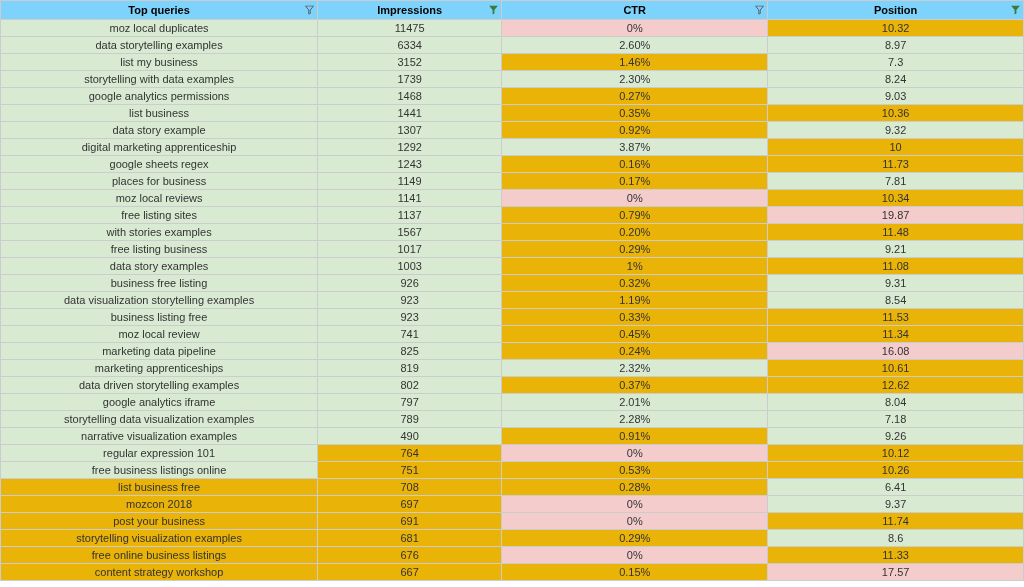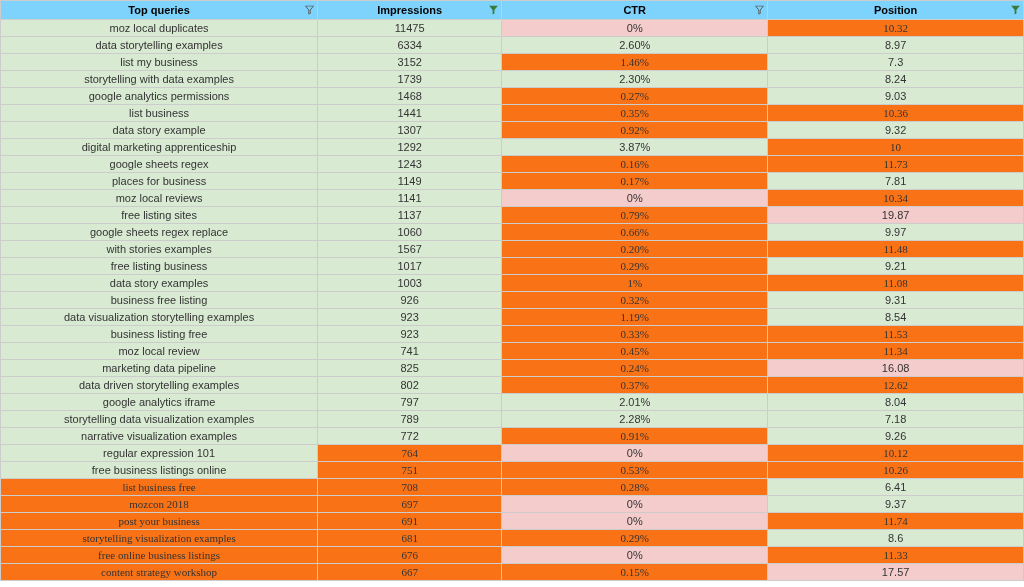--- a/index.html
+++ b/index.html
@@ -42,21 +42,21 @@
   }
   .filter-icon svg {
     width: 9px; height: 9px;
     display: block;
   }
   col.c-q  { width: 31%; }
   col.c-i  { width: 18%; }
   col.c-ct { width: 26%; }
   col.c-p  { width: 25%; }
   .g { background: #d9ead3; } 
-  .y { background: #f97316; font-family: Liberation Serif, serif; } 
+  .y { background: #eab308; } 
   .r { background: #f4cccc; } 
 </style>
 </head>
 <body>
 
 <table>
   <colgroup>
     <col class="c-q">
       <col class="c-i">
       <col class="c-ct">
@@ -165,26 +165,20 @@
         <td class="r">0%</td>
         <td class="y">10.34</td>
       </tr>
       <tr>
         <td class="g">free listing sites</td>
         <td class="g">1137</td>
         <td class="y">0.79%</td>
         <td class="r">19.87</td>
       </tr>
       <tr>
-        <td class="g">google sheets regex replace</td>
-        <td class="g">1060</td>
-        <td class="y">0.66%</td>
-        <td class="g">9.97</td>
-      </tr>
-      <tr>
         <td class="g">with stories examples</td>
         <td class="g">1567</td>
         <td class="y">0.20%</td>
         <td class="y">11.48</td>
       </tr>
       <tr>
         <td class="g">free listing business</td>
         <td class="g">1017</td>
         <td class="y">0.29%</td>
         <td class="g">9.21</td>
@@ -219,40 +213,46 @@
         <td class="y">0.45%</td>
         <td class="y">11.34</td>
       </tr>
       <tr>
         <td class="g">marketing data pipeline</td>
         <td class="g">825</td>
         <td class="y">0.24%</td>
         <td class="r">16.08</td>
       </tr>
       <tr>
+        <td class="g">marketing apprenticeships</td>
+        <td class="g">819</td>
+        <td class="g">2.32%</td>
+        <td class="y">10.61</td>
+      </tr>
+      <tr>
         <td class="g">data driven storytelling examples</td>
         <td class="g">802</td>
         <td class="y">0.37%</td>
         <td class="y">12.62</td>
       </tr>
       <tr>
         <td class="g">google analytics iframe</td>
         <td class="g">797</td>
         <td class="g">2.01%</td>
         <td class="g">8.04</td>
       </tr>
       <tr>
         <td class="g">storytelling data visualization examples</td>
         <td class="g">789</td>
         <td class="g">2.28%</td>
         <td class="g">7.18</td>
       </tr>
       <tr>
         <td class="g">narrative visualization examples</td>
-        <td class="g">772</td>
+        <td class="g">490</td>
         <td class="y">0.91%</td>
         <td class="g">9.26</td>
       </tr>
       <tr>
         <td class="g">regular expression 101</td>
         <td class="y">764</td>
         <td class="r">0%</td>
         <td class="y">10.12</td>
       </tr>
       <tr>

